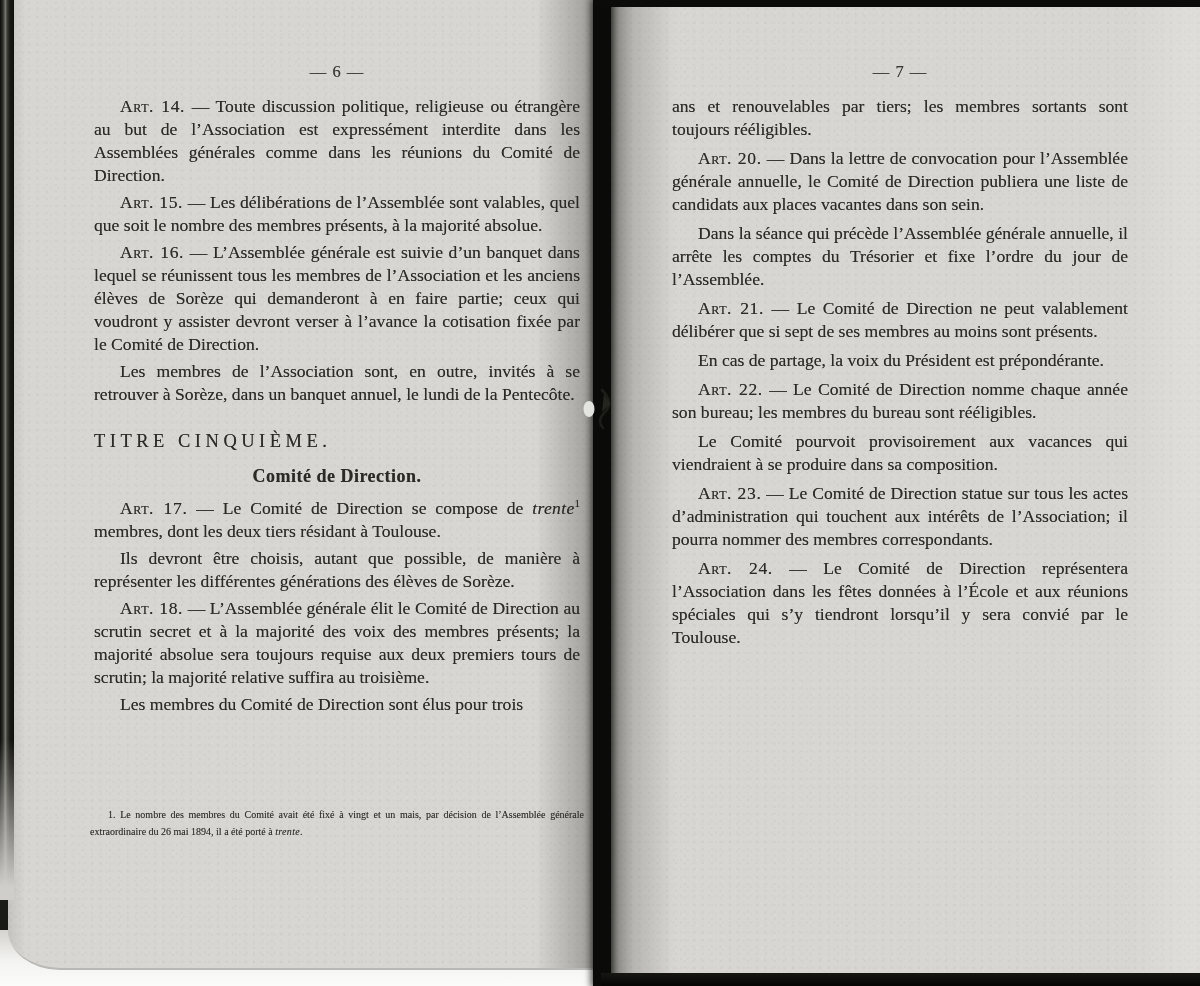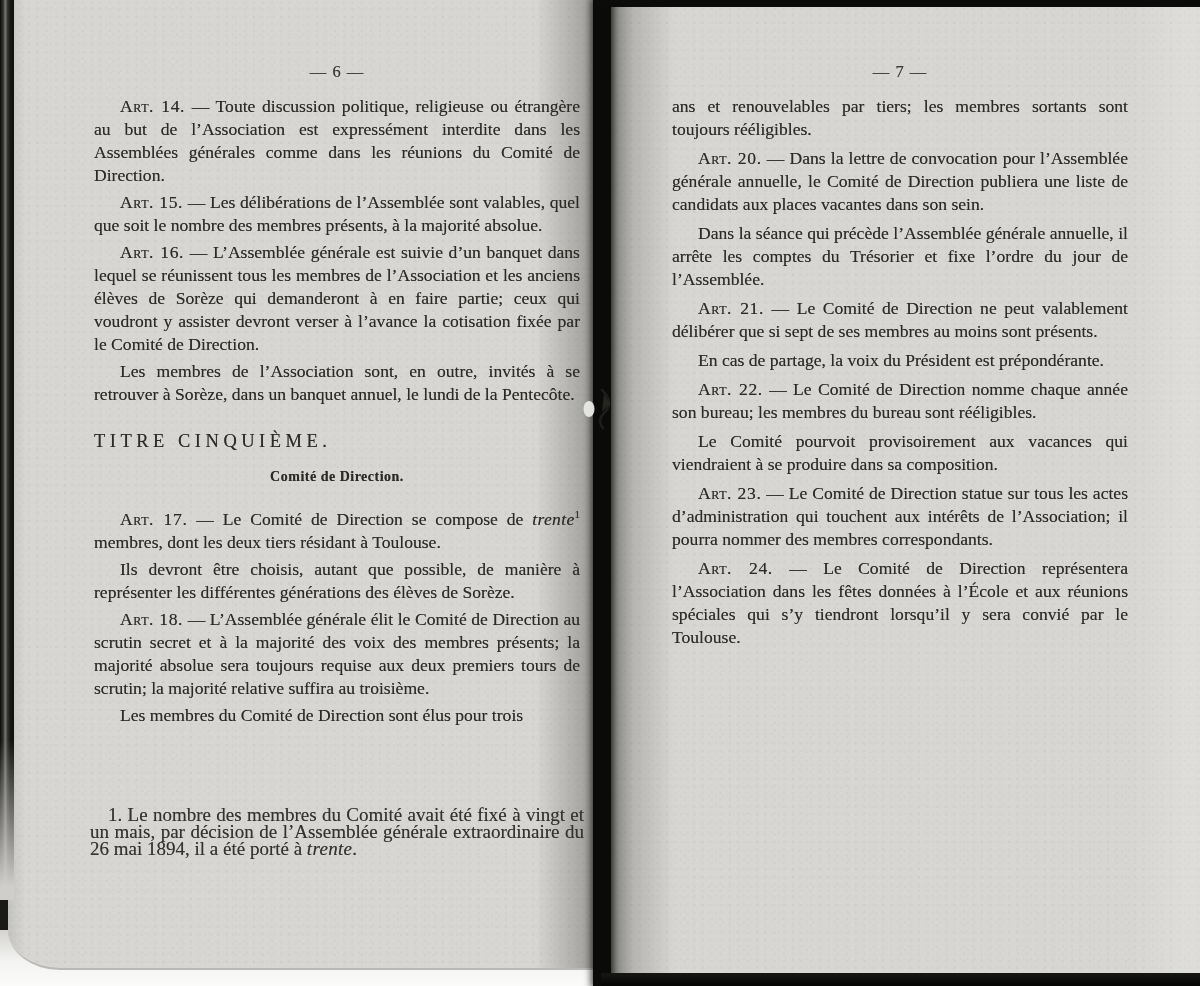--- a/index.html
+++ b/index.html
@@ -89,28 +89,28 @@
   }
   .col-right .para{margin-bottom:6px;}
   .no-indent{text-indent:0;}
   .art{font-variant:small-caps;letter-spacing:.6px;}
   .title{
     margin:24px 0 0 0;text-align:left;text-indent:0;
     font-size:18.5px;letter-spacing:4.5px;
   }
   .subtitle{
     margin:12px 0 0 0;text-align:center;text-indent:0;
-    font-weight:bold;font-size:14px;letter-spacing:.5px;
+    font-weight:bold;font-size:18px;letter-spacing:.5px;
   }
-  .mt-art17{margin-top:20px;}
+  .mt-art17{margin-top:9px;}
   sup{font-size:11px;line-height:0;}
   i{letter-spacing:.3px;}
   .footnote{
     position:absolute;left:90px;top:806px;width:494px;z-index:8;
-    font-size:19px;line-height:17px;color:#34322d;
+    font-size:10px;line-height:17px;color:#34322d;
     text-align:justify;text-indent:18px;
     text-shadow:0 0 .4px rgba(44,42,37,.5);
   }
 </style>
 </head>
 <body>
 
 <div class="scan">
 
   <div class="bottom-white"></div>

